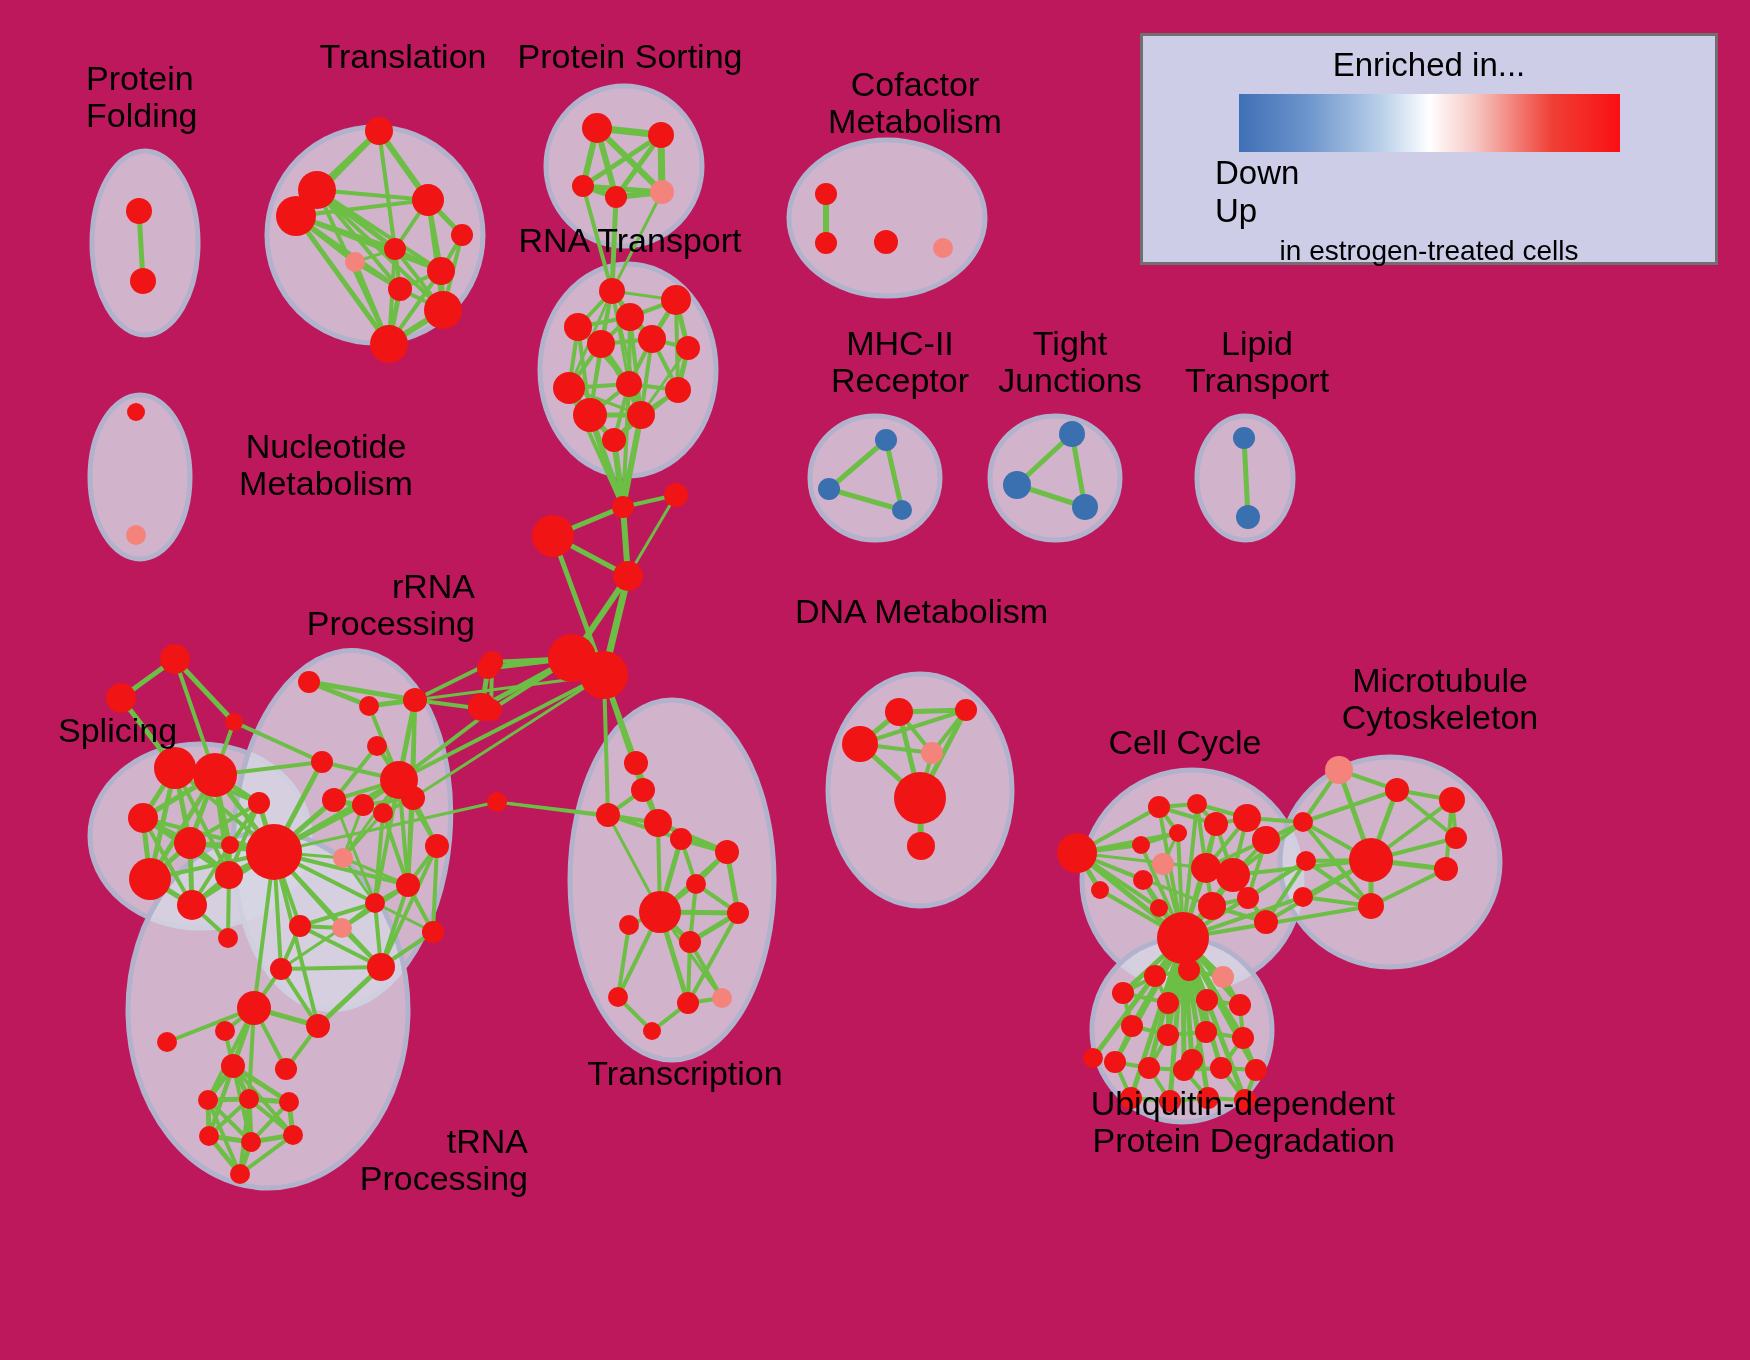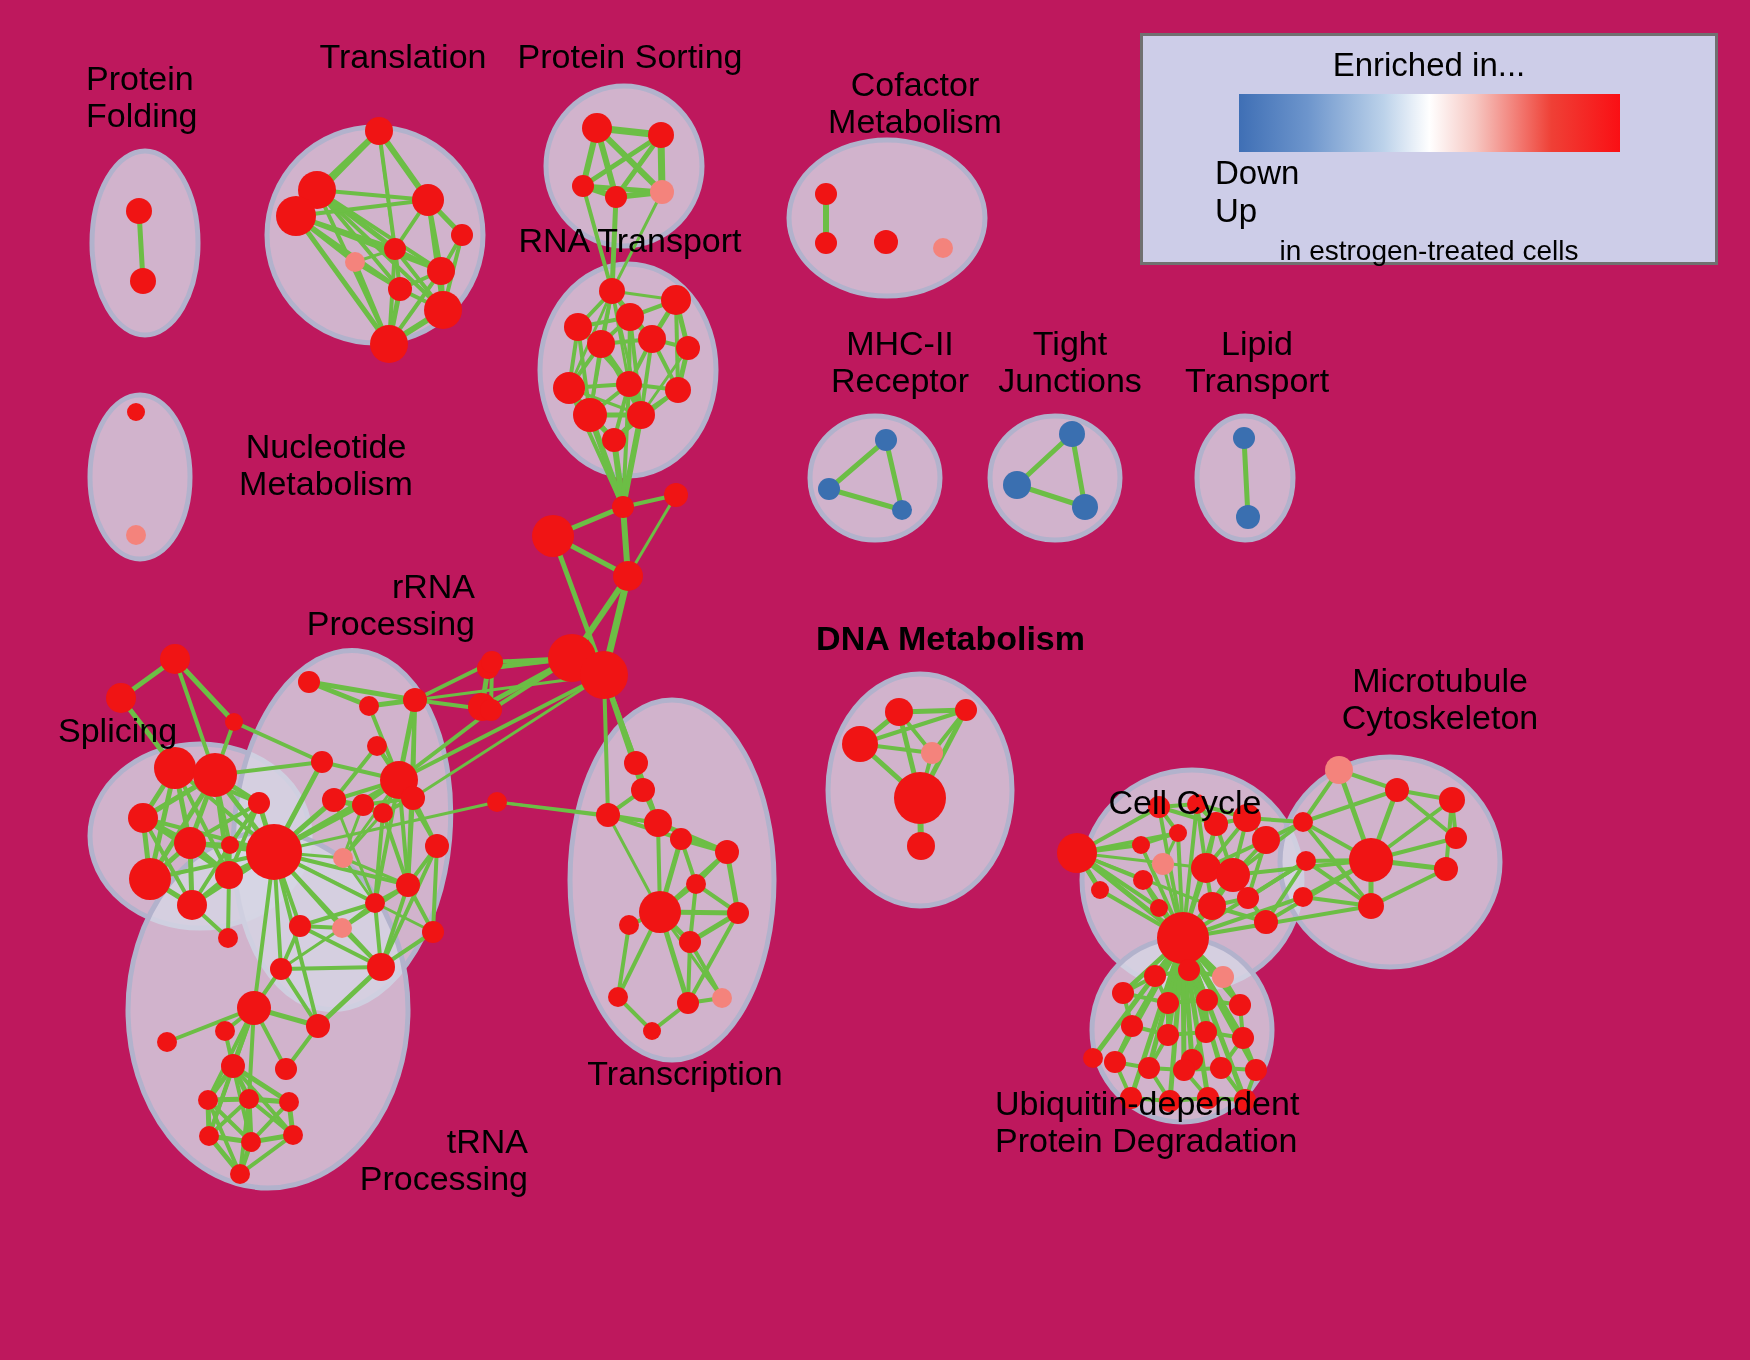--- a/index.html
+++ b/index.html
@@ -691,28 +691,28 @@
 Metabolism</div>
       <div class="cluster-label" style="left: 790px; top: 325px; width: 220px; text-align: center;">MHC-II
 Receptor</div>
       <div class="cluster-label" style="left: 965px; top: 325px; width: 210px; text-align: center;">Tight
 Junctions</div>
       <div class="cluster-label" style="left: 1152px; top: 325px; width: 210px; text-align: center;">Lipid
 Transport</div>
       <div class="cluster-label" style="left: 245px; top: 568px; width: 230px; text-align: right;">rRNA
 Processing</div>
       <div class="cluster-label" style="left: 58px; top: 712px; width: 180px; text-align: left;">Splicing</div>
-      <div class="cluster-label" style="left: 795px; top: 620px; width: 290px; text-align: right; font-weight: bold;">DNA Metabolism</div>
+      <div class="cluster-label" style="left: 795px; top: 593px; width: 290px; text-align: left;">DNA Metabolism</div>
       <div class="cluster-label" style="left: 1290px; top: 662px; width: 300px; text-align: center;">Microtubule
 Cytoskeleton</div>
-      <div class="cluster-label" style="left: 1085px; top: 784px; width: 200px; text-align: center;">Cell Cycle</div>
+      <div class="cluster-label" style="left: 1085px; top: 724px; width: 200px; text-align: center;">Cell Cycle</div>
       <div class="cluster-label" style="left: 560px; top: 1055px; width: 250px; text-align: center;">Transcription</div>
       <div class="cluster-label" style="left: 308px; top: 1075px; width: 220px; text-align: right; margin-top: 48px;">tRNA
 Processing</div>
-      <div class="cluster-label" style="left: 995px; top: 1085px; width: 400px; text-align: left;">Ubiquitin-dependent
+      <div class="cluster-label" style="left: 995px; top: 1085px; width: 400px; text-align: right;">Ubiquitin-dependent
 Protein Degradation</div>
     </div>
 
   <div id="legend" style="left: 1140px; top: 33px; width: 578px; height: 232px;">
     <div class="ltitle">Enriched in...</div>
     <div class="bar" style="width: 381px;"></div>
     <div class="ends" style="width: 428px; margin: 2px auto 0px;">
       <span>Down</span>
       <span>Up</span>
     </div>

